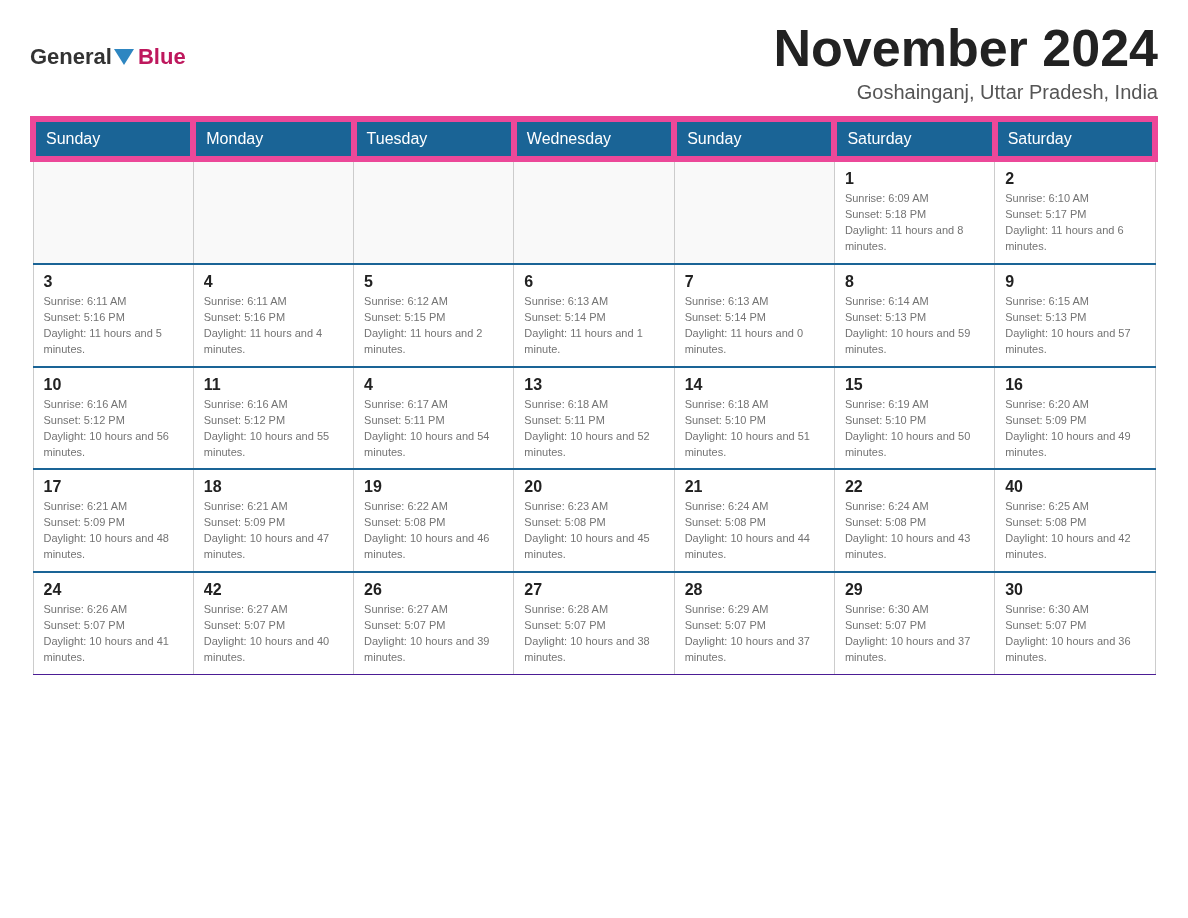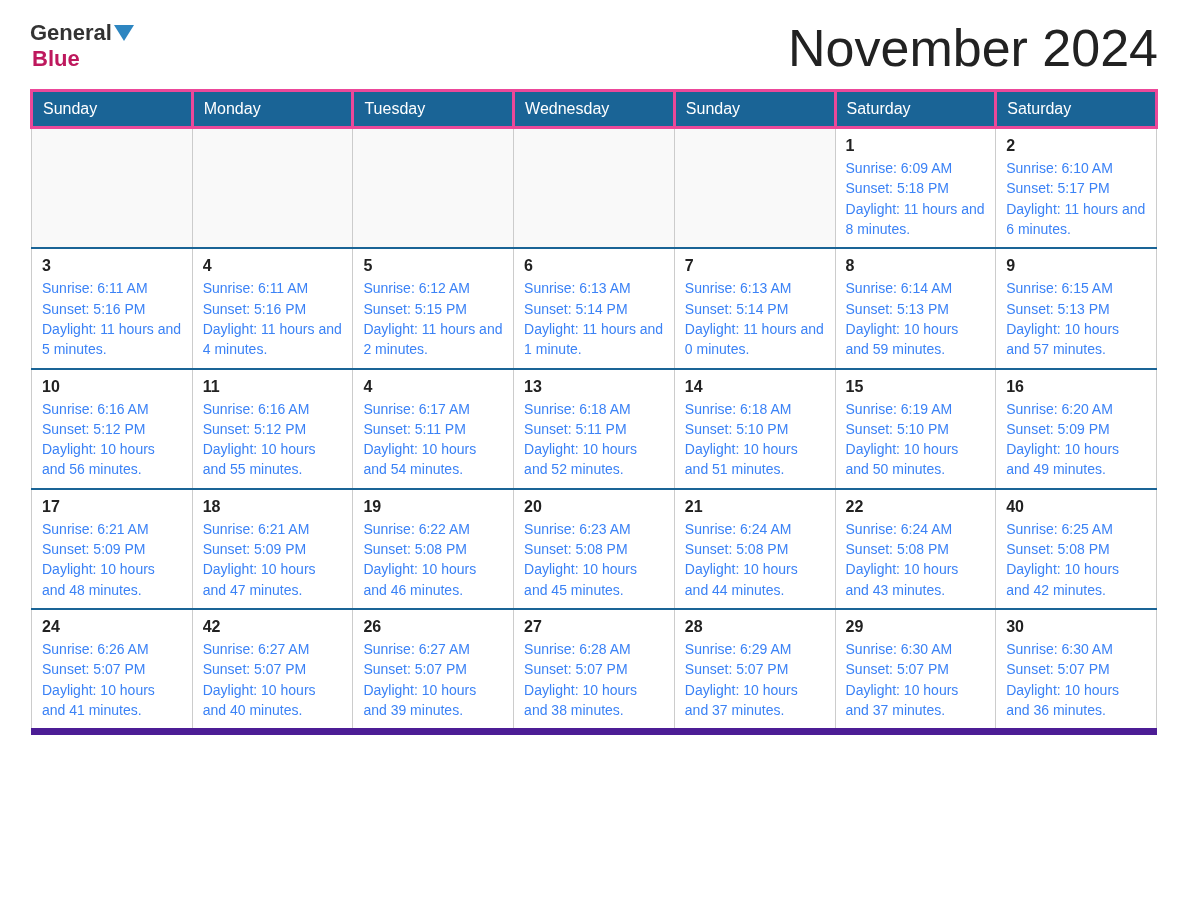--- a/index.html
+++ b/index.html
@@ -28,109 +28,110 @@
       border-left: 10px solid transparent;
       border-right: 10px solid transparent;
       border-top: 16px solid #2e86c1;
       display: inline-block;
       margin-left: 2px;
       margin-right: 2px;
       vertical-align: middle;
     }
     .logo-wrapper {
       display: flex;
-      flex-direction: column;
       align-items: flex-start;
+      margin-top: 24px;
     }
     .logo-line1 {
       display: flex;
       align-items: center;
     }
     .logo-line2 {
       font-size: 22px;
       font-weight: bold;
       color: #be185d;
       padding-left: 2px;
     }
     .title-block {
       text-align: right;
     }
     .month-year {
       font-size: 52px;
-      font-weight: normal;
+      font-weight: bold;
       color: #222;
       line-height: 1.1;
     }
     .location {
       font-size: 20px;
       color: #555;
       margin-top: 4px;
     }
     .calendar {
       width: 100%;
       border-collapse: collapse;
       margin-top: 12px;
     }
     .calendar th {
       background: #1a6496;
       color: #fff;
       font-size: 16px;
       font-weight: normal;
       padding: 8px 10px;
       text-align: left;
-      border: 3px solid #ec4899;
+      border: 6px solid #ec4899;
     }
     .calendar td {
       vertical-align: top;
       padding: 8px 10px;
       font-size: 13px;
       color: #333;
       border: 1px solid #ccc;
       width: 14.28%;
       min-height: 90px;
       height: 90px;
     }
     .day-num {
       font-size: 16px;
       font-weight: bold;
       color: #222;
       display: block;
       margin-bottom: 3px;
     }
     .day-info {
-      font-size: 14px;
-      color: #3b82f6;
+      font-size: 11px;
+      color: #737373;
       line-height: 1.45;
     }
     .empty-cell {
       background: #f9f9f9;
     }
     .calendar tr:not(:last-child) td {
       border-bottom: 2px solid #1a6496;
     }
     .calendar tbody tr td {
-      border-bottom: 7px solid #4c1d95;
+      border-bottom: 1px solid #4c1d95;
     }
     .calendar tbody tr:not(:last-child) td {
       border-bottom: 2px solid #1a6496;
     }
   </style>
 </head>
 <body>
 
 <div class="header">
   <div class="logo-wrapper">
     <div class="logo-line1">
       <span class="logo-text-general">General</span>
       <span class="logo-triangle"></span>
     </div>
     <div class="logo-line2">Blue</div>
   </div>
   <div class="title-block">
     <div class="month-year">November 2024</div>
+    <div class="location">Goshainganj, Uttar Pradesh, India</div>
   </div>
 </div>
 
 <table class="calendar">
   <thead>
     <tr>
     <th>Sunday</th>
         <th>Monday</th>
         <th>Tuesday</th>
         <th>Wednesday</th>

